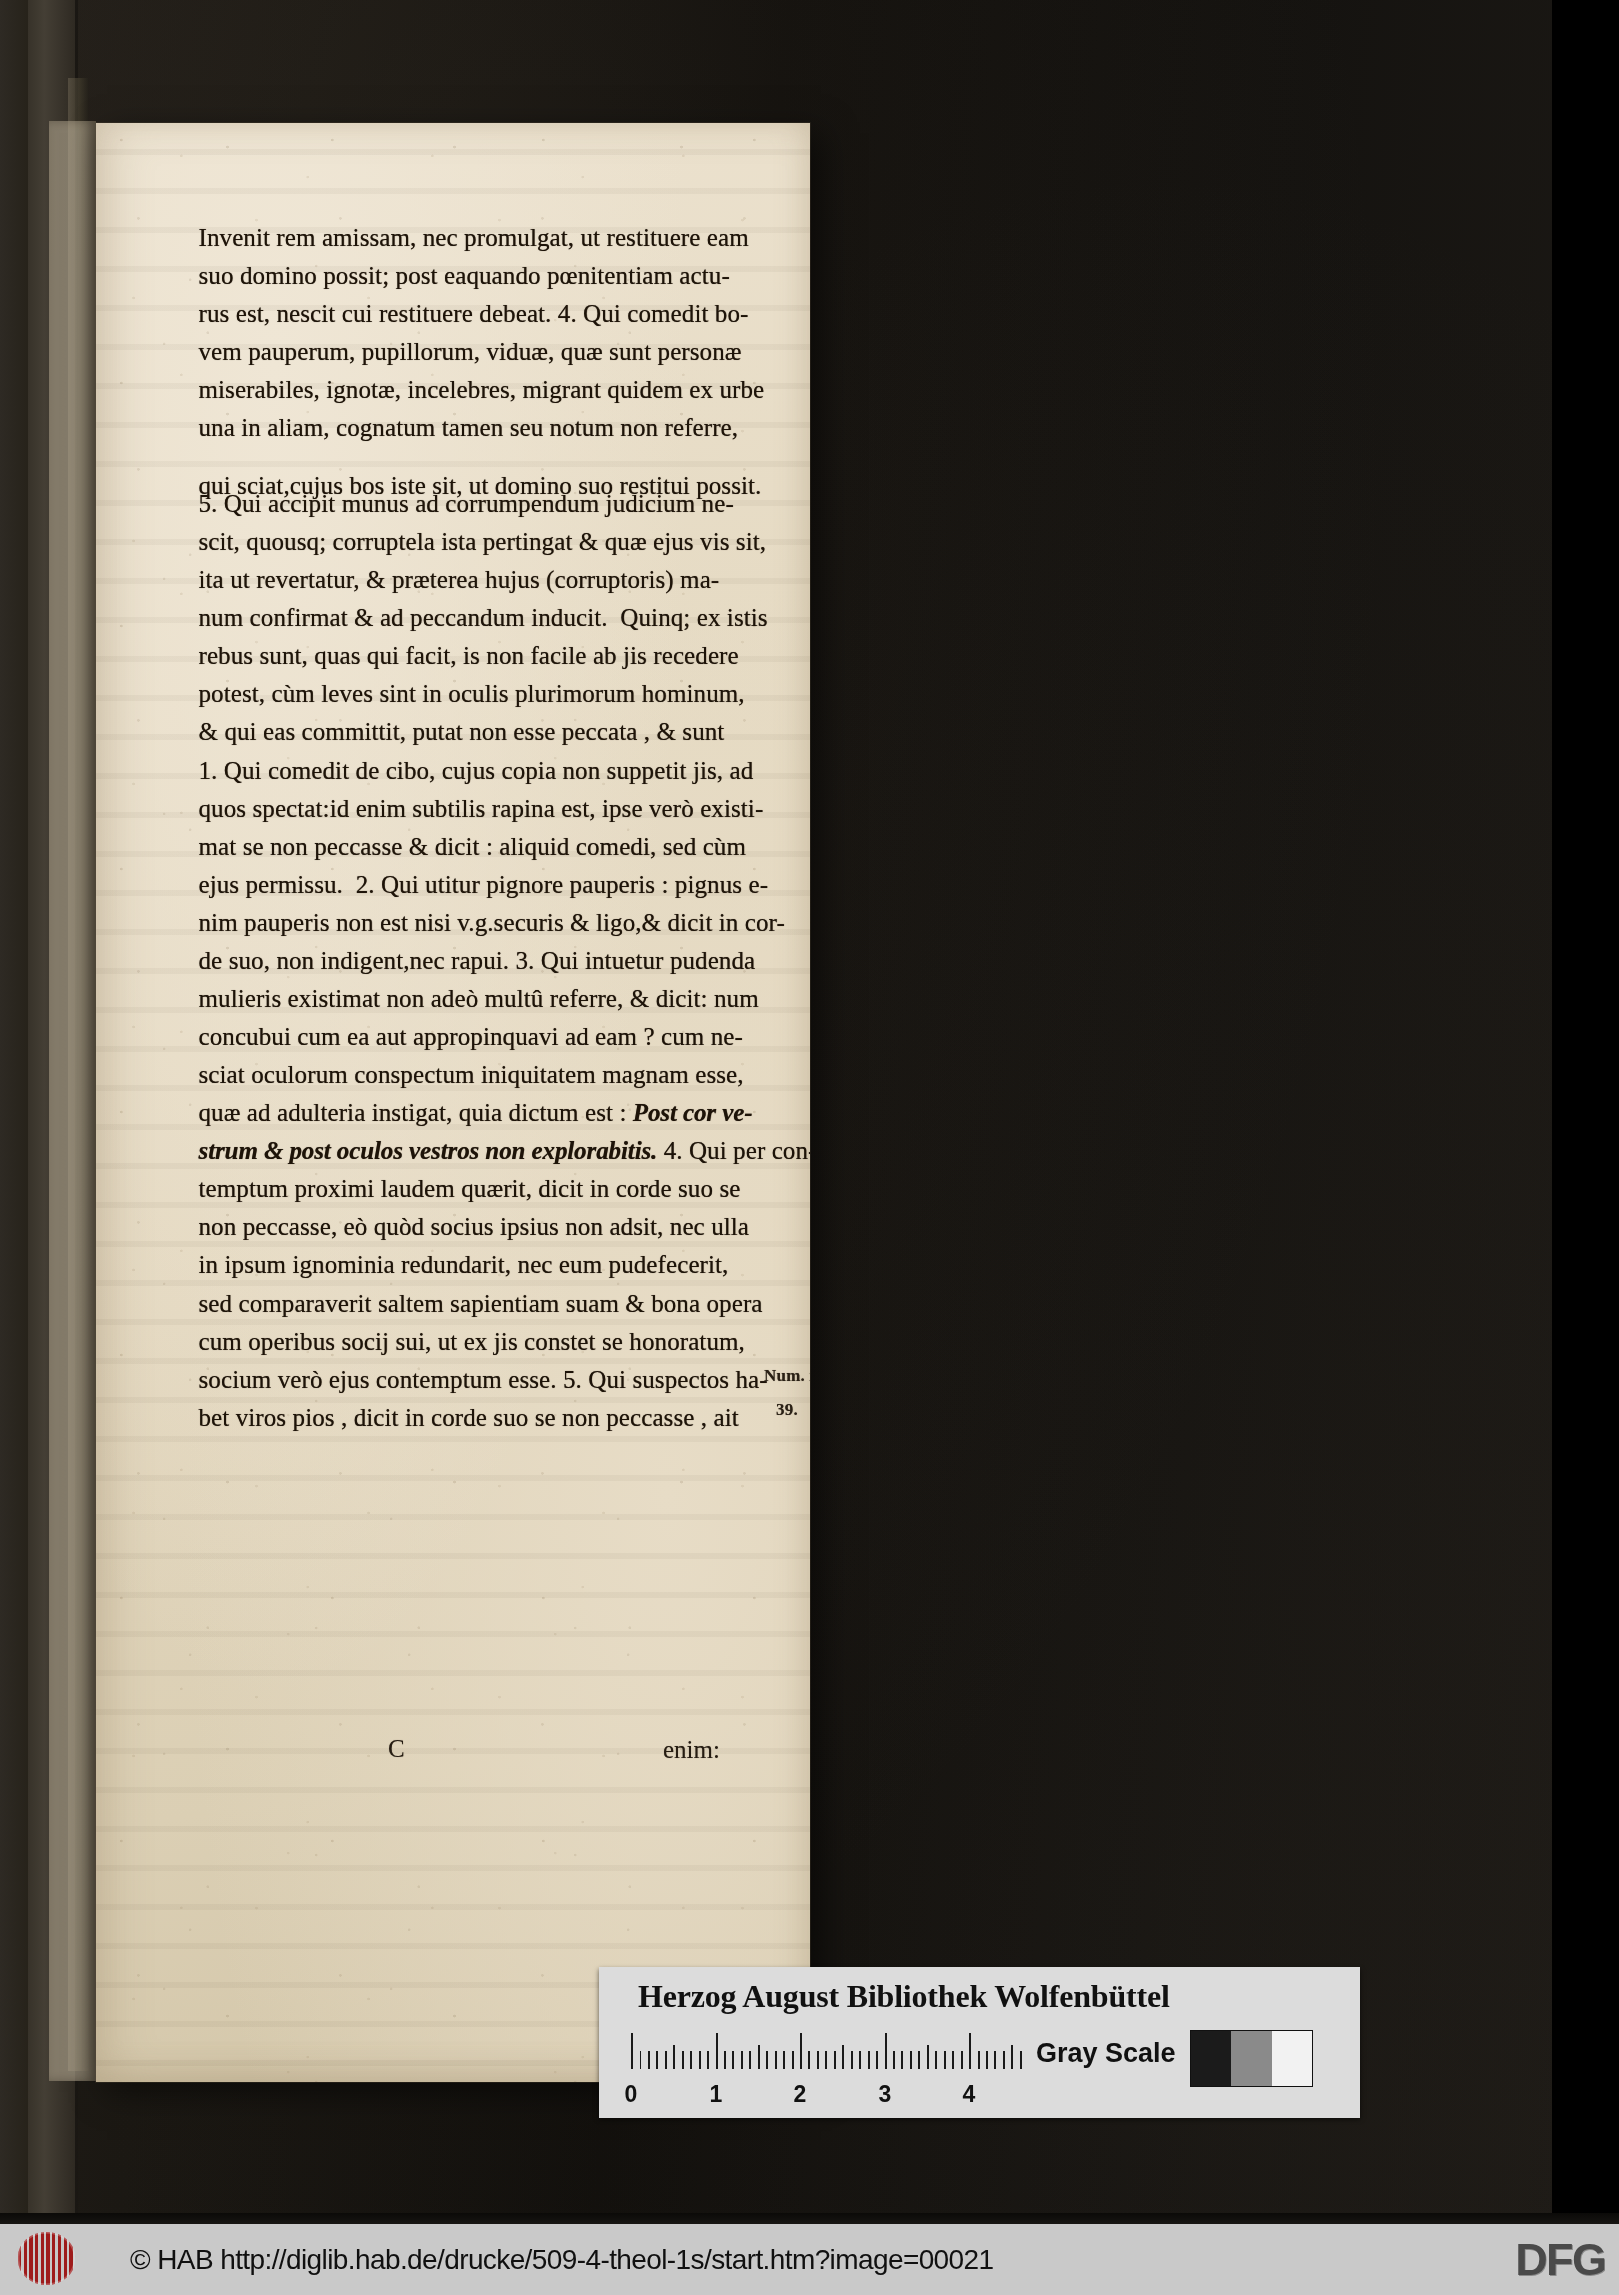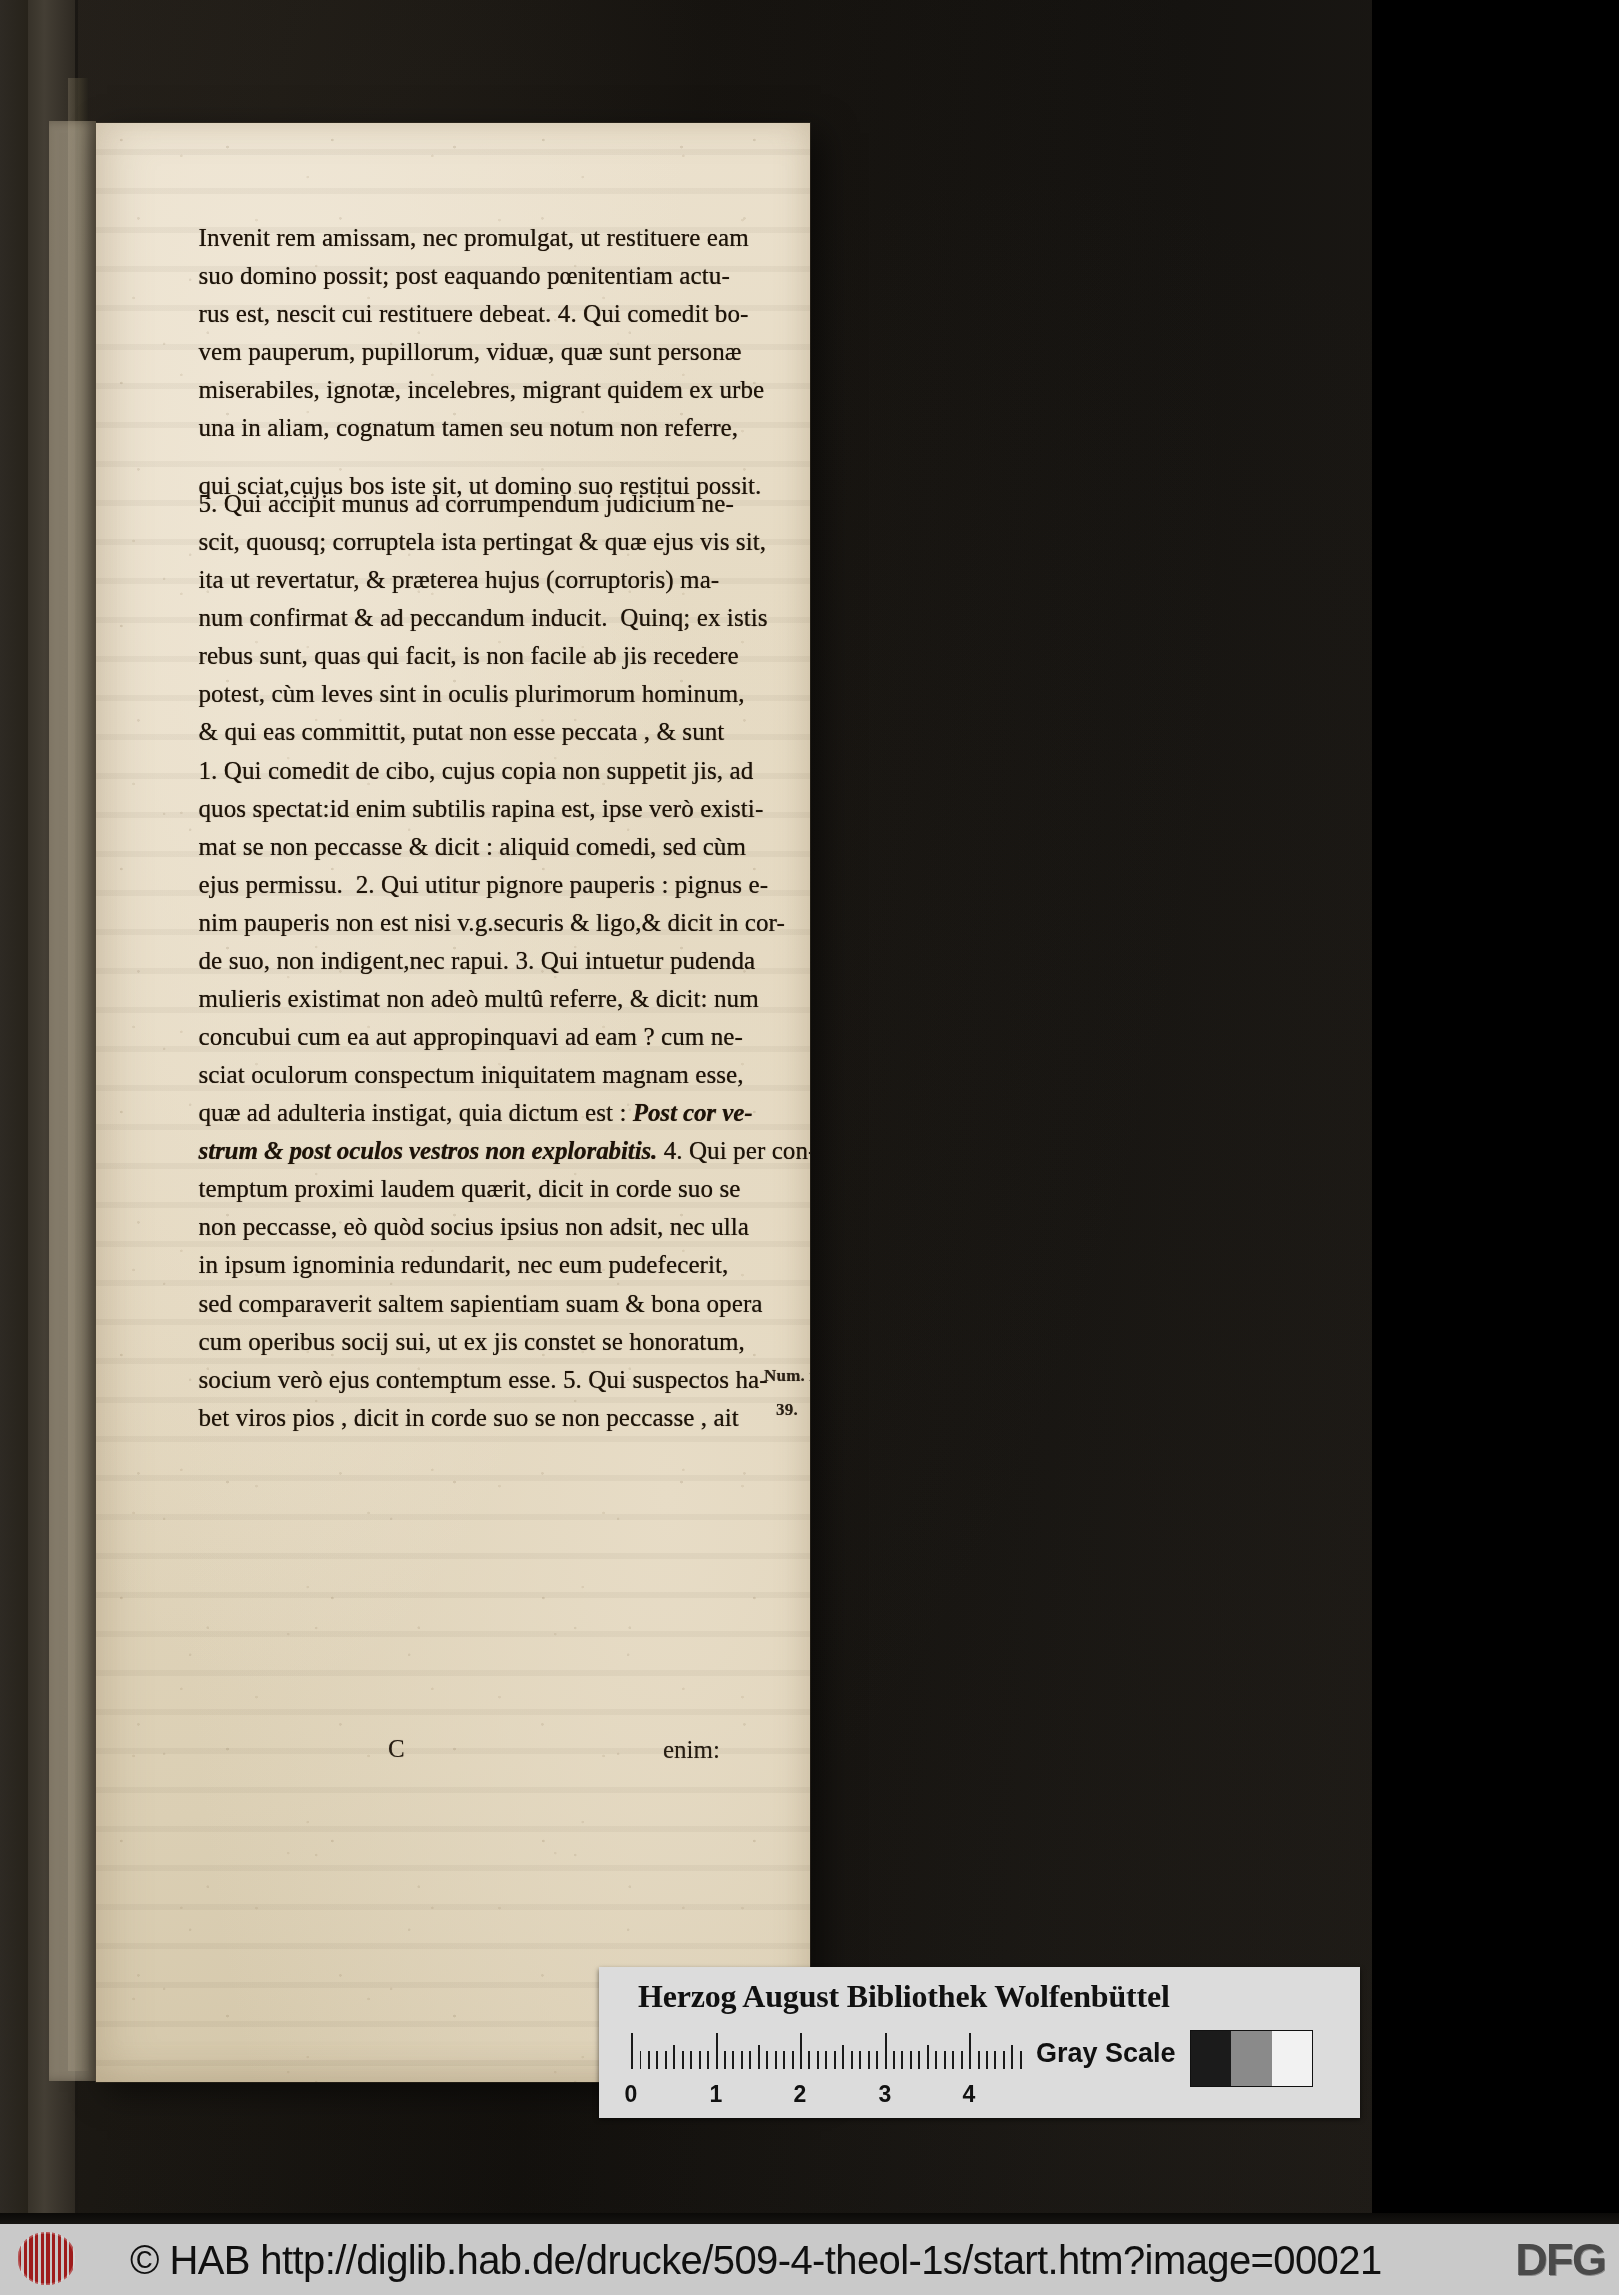--- a/index.html
+++ b/index.html
@@ -4,21 +4,21 @@
 <style>
   * { margin:0; padding:0; box-sizing:border-box; }
 
   html, body {
     width:1620px; height:2295px;
     background:#000;
     font-family:"Liberation Serif", serif;
     overflow:hidden;
   }
 
-  #root { position:relative; width:1372px; height:2295px; background:#7f1d1d; }
+  #root { position:relative; width:1552px; height:2295px; background:#7f1d1d; }
 
   
   .backdrop {
     position:absolute; inset:0;
     background:
       linear-gradient(95deg,#211d18 0%,#1b1813 18%,#100e0b 45%,#151310 75%,#1c1915 100%);
   }
   .backdrop::after{
     content:""; position:absolute; inset:0;
     background:
@@ -187,21 +187,21 @@
   .hab-logo{
     position:absolute; left:18px; top:8px; width:57px; height:53px;
     background:
       repeating-linear-gradient(90deg,#9e1b1b 0 3.2px, #c7c7c7 3.2px 5.7px);
     border-radius:50%/46%;
     box-shadow:inset 0 0 0 1.6px rgba(255,255,255,.25);
   }
   .footer-text{
     position:absolute; left:130px; top:50%; transform:translateY(-50%);
     font-family:"Liberation Sans", sans-serif;
-    font-size:40px;
+    font-size:28px;
     color:#101010;
     letter-spacing:-0.6px;
     white-space:nowrap;
     transform-origin:left center;
   }
   .dfg{
     position:absolute; right:14.6px; top:50%; transform:translateY(-50%);
     font-family:"Liberation Sans", sans-serif;
     font-weight:700;
     font-size:45px;

